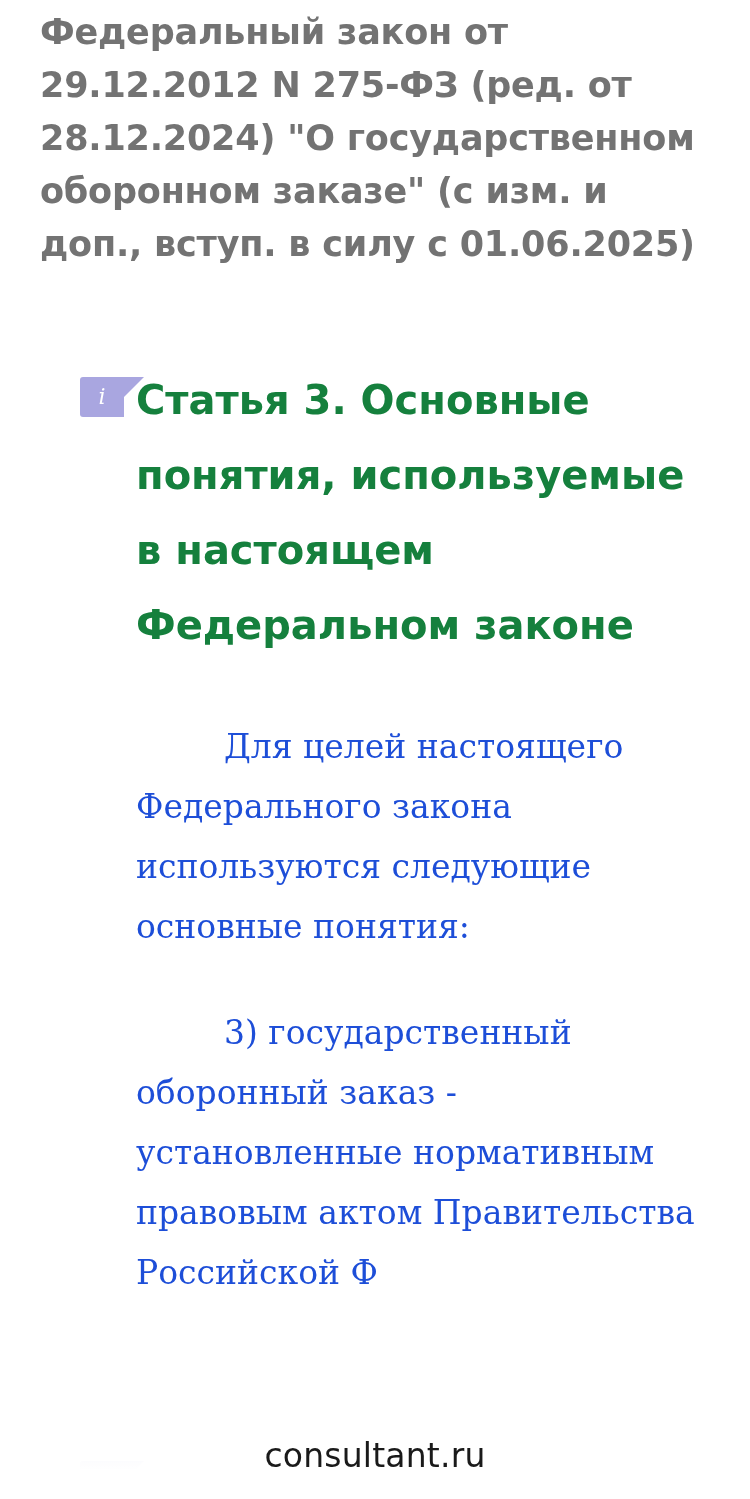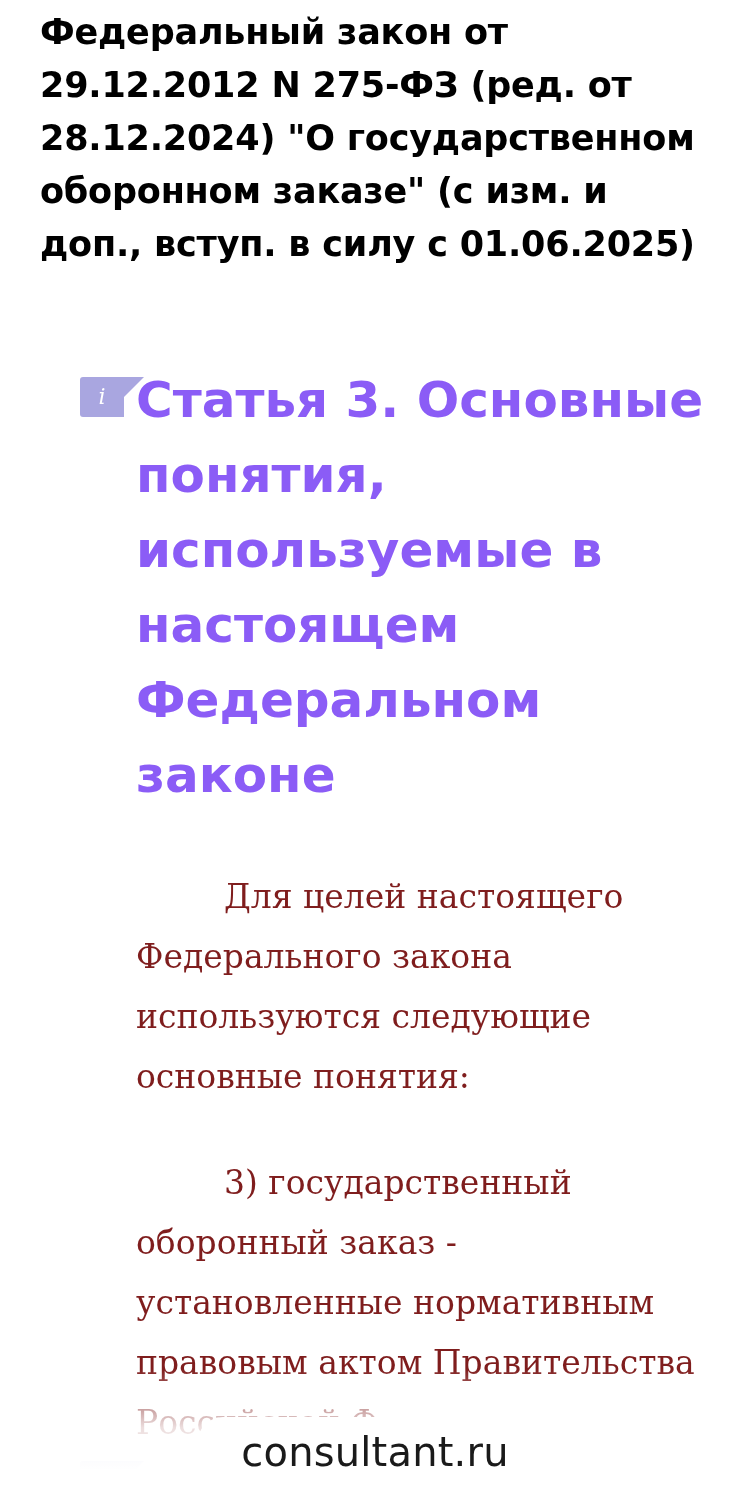--- a/index.html
+++ b/index.html
@@ -20,38 +20,38 @@
     width: 750px;
     height: 1499px;
     box-sizing: border-box;
     padding: 0 40px;
   }
 
   
   .doc-title {
     font-family: "DejaVu Sans", sans-serif;
     font-weight: bold;
-    color: #000000;
+    color: #737373;
     font-size: 35px;
     line-height: 53px;
     letter-spacing: -0.2px;
     padding-top: 6px;
     margin: 0;
   }
 
   
   .article-block {
     margin-top: 92px;
     position: relative;
   }
   .article-heading {
     font-family: "DejaVu Sans", sans-serif;
     font-weight: bold;
-    color: #8b5cf6;
-    font-size: 50px;
+    color: #15803d;
+    font-size: 40px;
     line-height: 75px;
     margin: 0;
     padding-left: 96px;
     max-width: 600px;
   }
 
   
   .info-marker {
     position: absolute;
     width: 44px;
@@ -84,21 +84,21 @@
     top: 14px;
   }
   .marker-item1 {
     left: 40px;
     top: 1098px;
   }
 
   
   .body-text {
     font-family: "DejaVu Serif", serif;
-    color: #7f1d1d;
+    color: #1d4ed8;
     font-size: 33px;
     line-height: 60px;
     margin: 0;
     padding-left: 96px;
     max-width: 620px;
   }
   .para-intro {
     margin-top: 54px;
     text-indent: 88px;
   }
@@ -121,21 +121,21 @@
   }
   .watermark {
     position: absolute;
     left: 50%;
     transform: translateX(-50%);
     bottom: 12px;
     background: #ffffff;
     border-radius: 26px;
     padding: 12px 44px;
     font-family: "DejaVu Sans", sans-serif;
-    font-size: 40px;
+    font-size: 33px;
     color: #1a1a1a;
     letter-spacing: 0.2px;
     white-space: nowrap;
   }
 </style>
 </head>
 <body>
 
 <div class="page">
 

